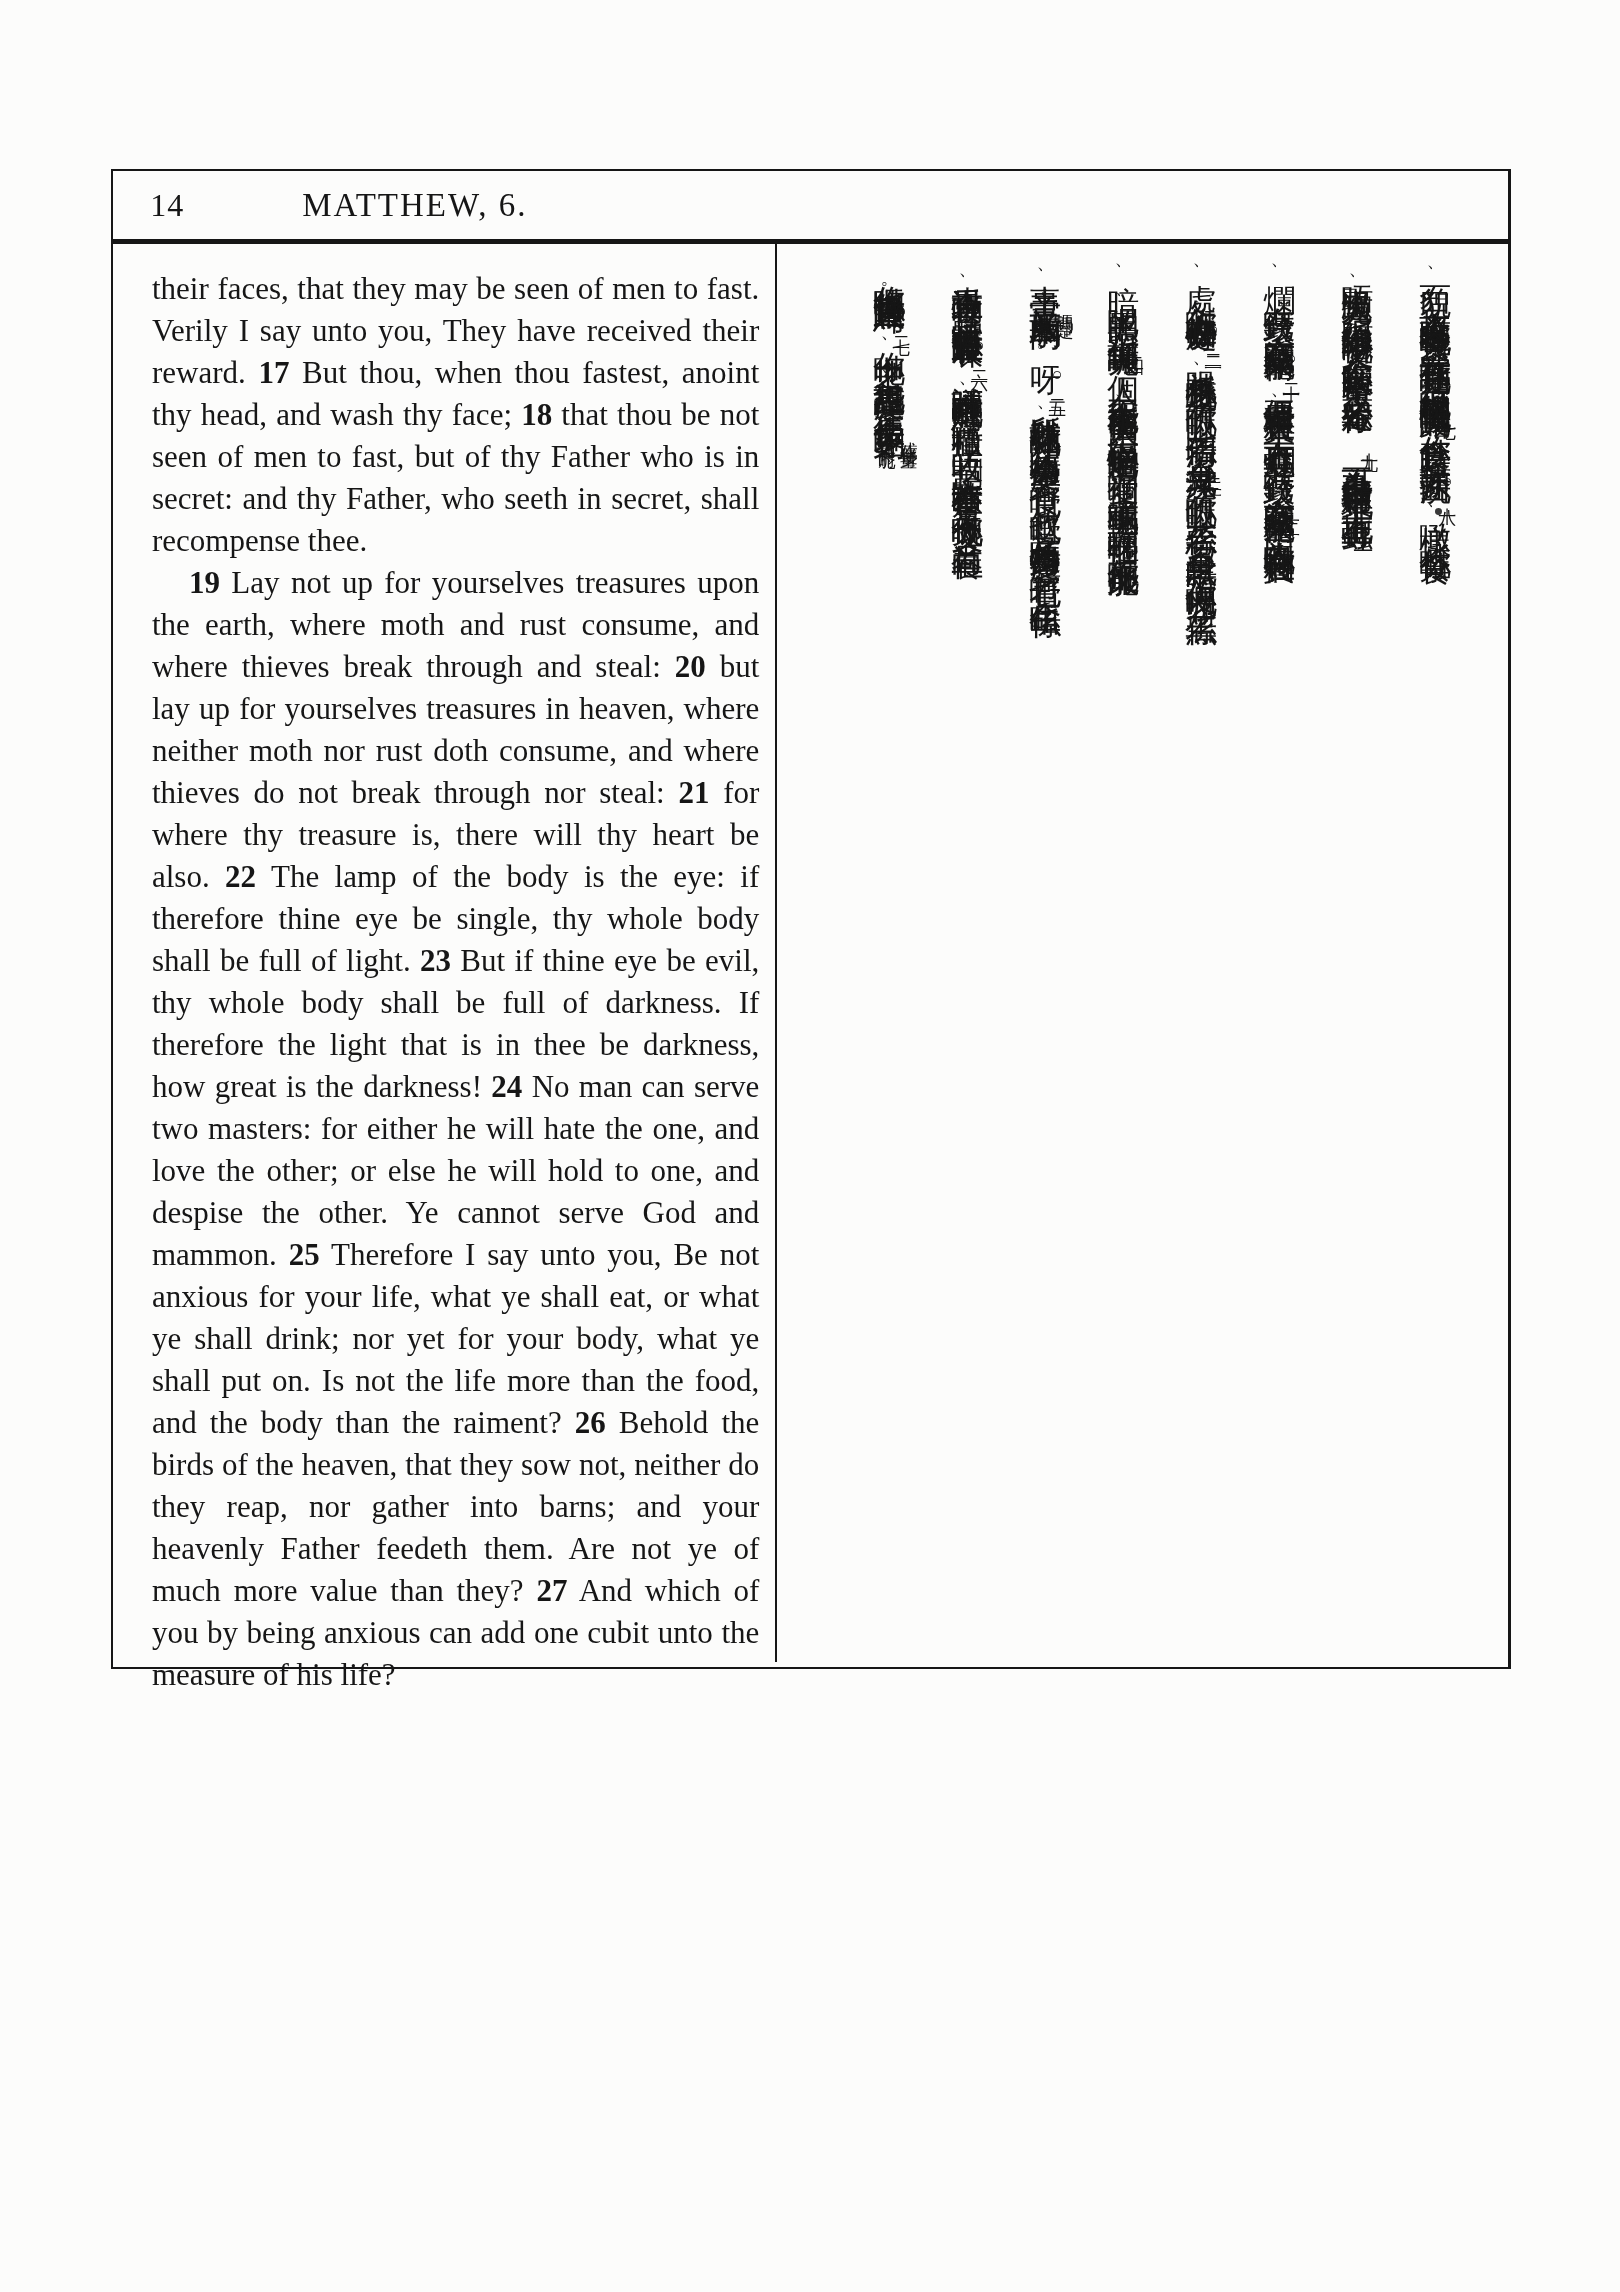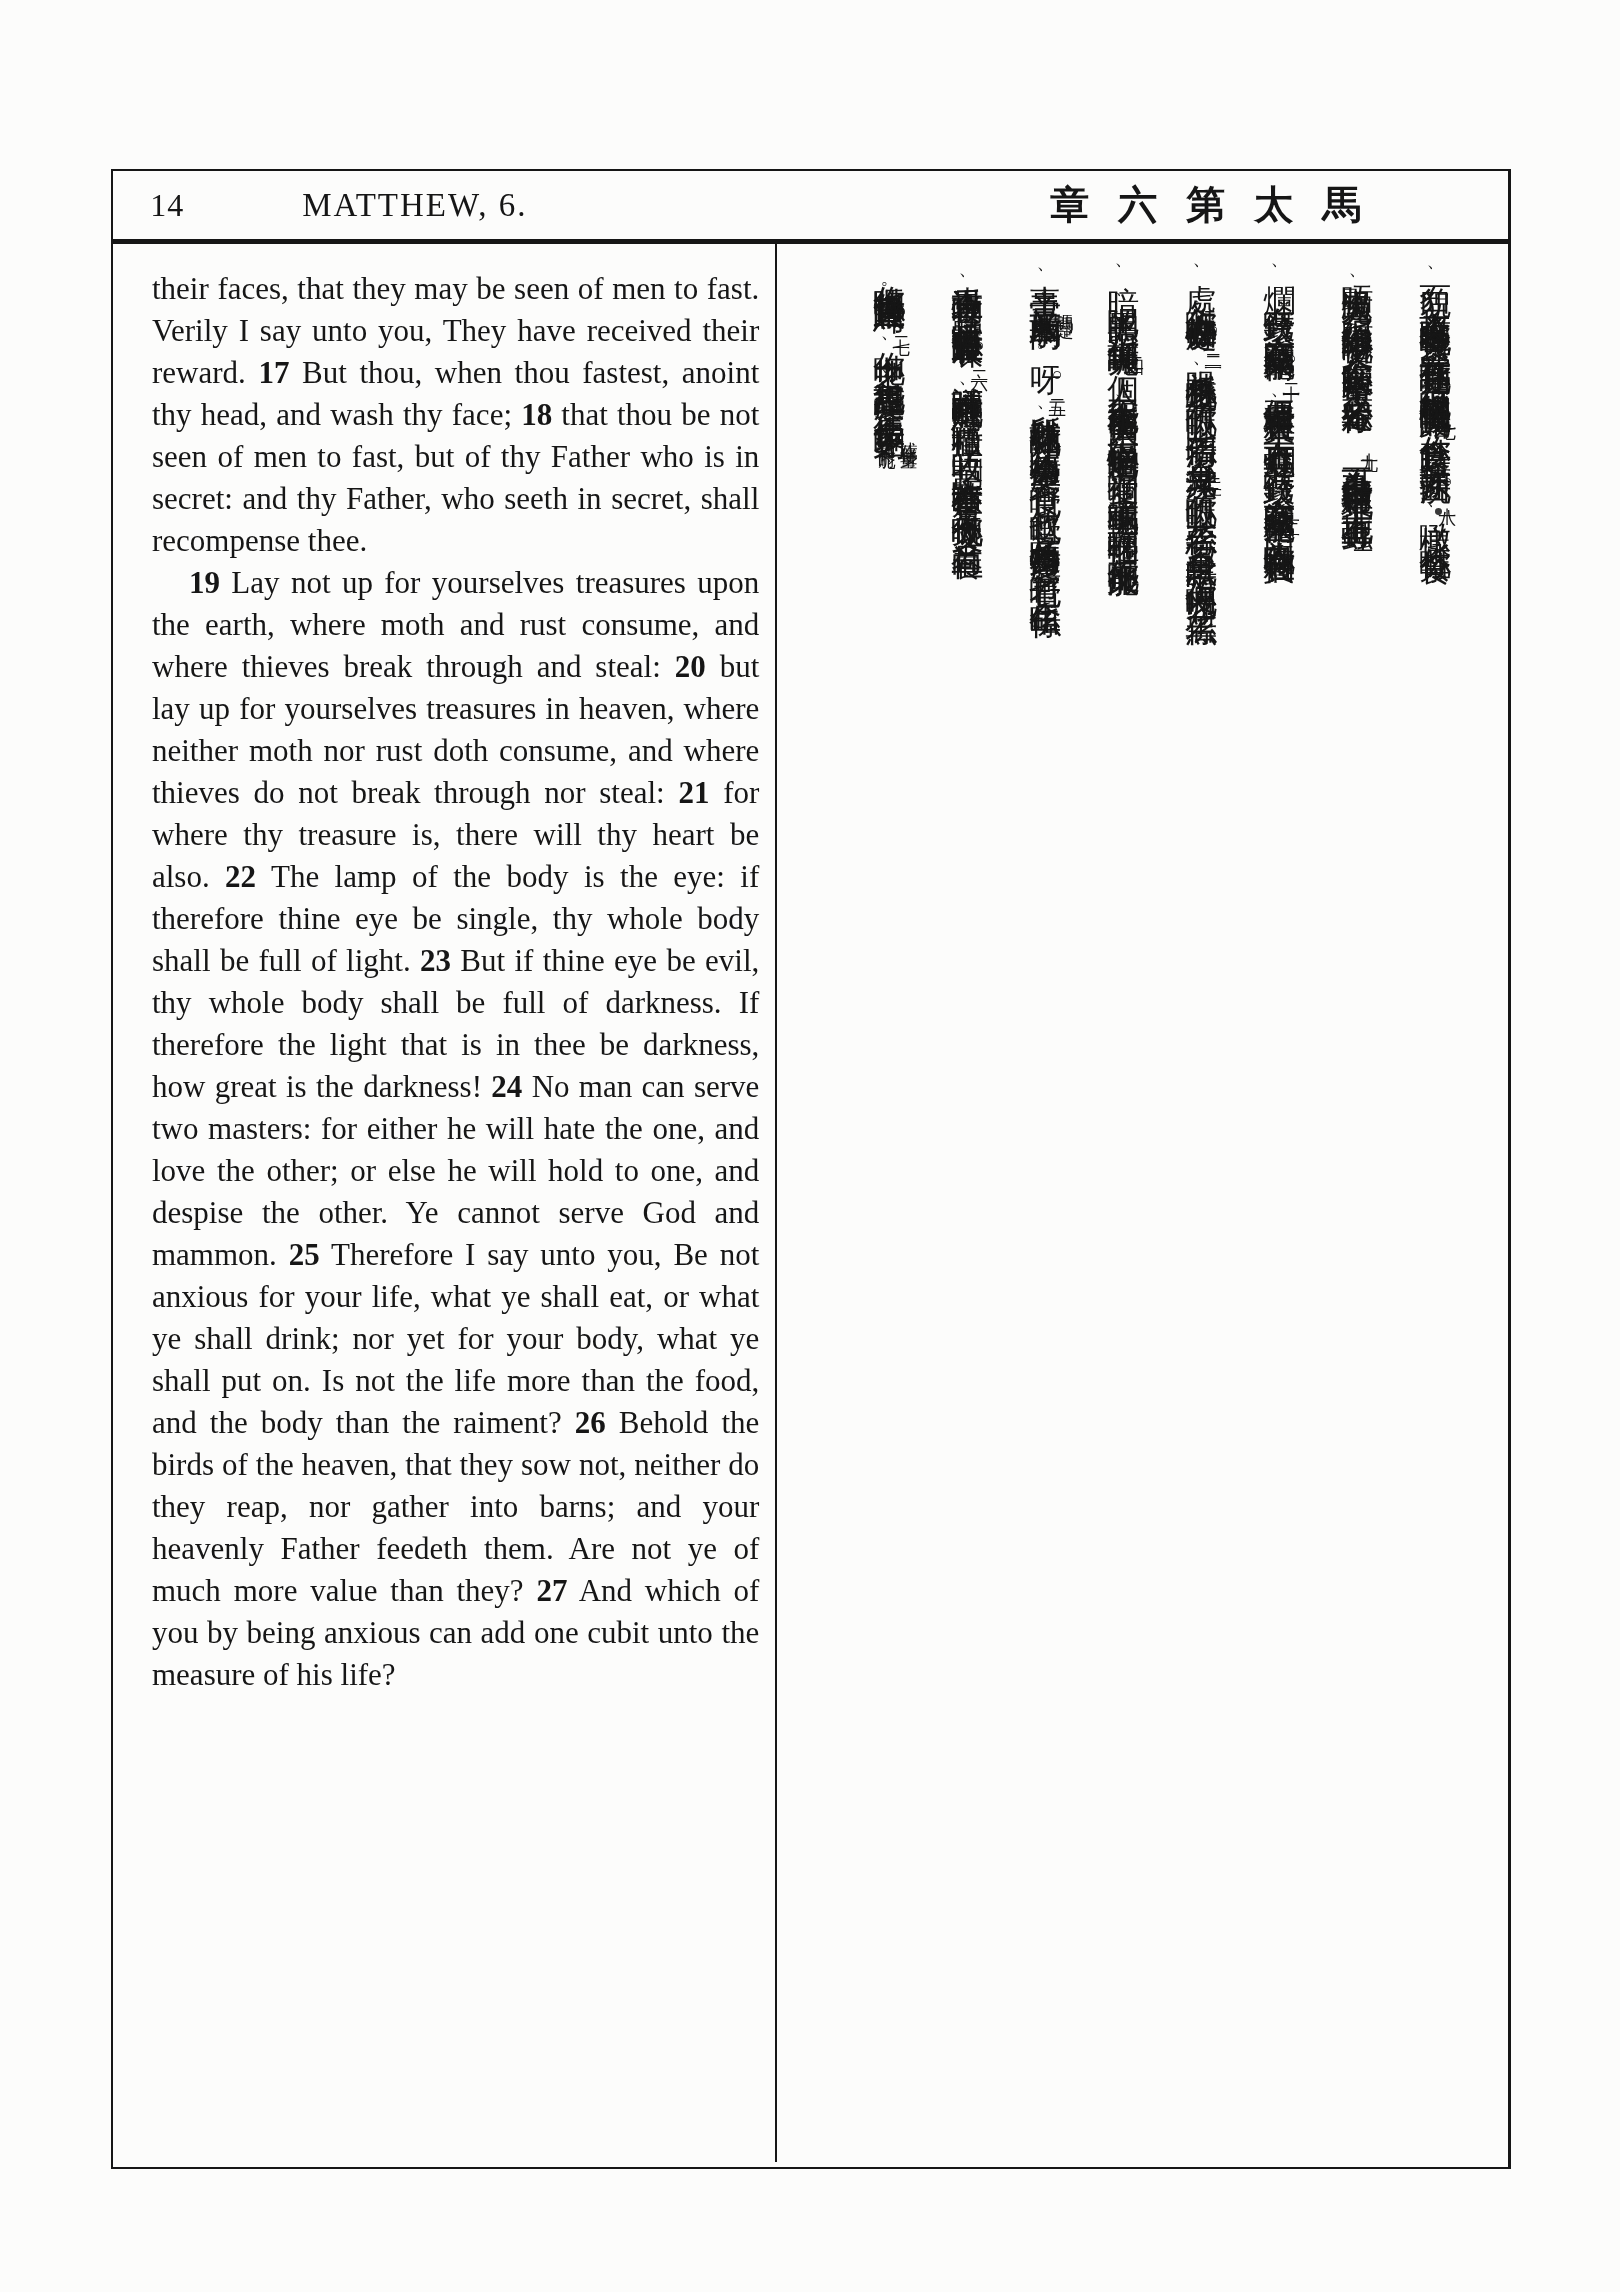--- a/index.html
+++ b/index.html
@@ -11,21 +11,21 @@
   body{
     width:1620px;height:2293px;
     background:var(--page);
     font-family:"Liberation Serif","DejaVu Serif",serif;
     color:var(--ink);
     overflow:hidden;
     position:relative;
   }
   .frame{
     position:absolute;left:111px;top:169px;
-    width:1400px;height:2000px;
+    width:1400px;height:1500px;
     border:2.9px solid var(--ink);
     border-right-width:3.9px;
     background:var(--page);
   }
   
   .header{
     height:73px;
     display:flex;align-items:center;
     border-bottom:5.9px solid var(--ink);
     padding:0 9.8px;
@@ -102,21 +102,20 @@
     background:var(--ink);opacity:.85;
   }
 </style>
 </head>
 <body>
 
 <div class="frame">
   <div class="header">
     <span class="pg">14</span>
     <span class="ten">MATTHEW, 6.</span>
-    <span class="tzh">章六第太馬</span>
   </div>
   <div class="content">
     <div class="col-en" id="english-col">
         <p><span>their faces, that they may be seen of men to fast.  Verily I say unto you, They have received their reward.  </span><span class="vnum">17</span><span> But thou, when thou fastest, anoint thy head, and wash thy face; </span><span class="vnum">18</span><span> that thou be not seen of men to fast, but of thy Father who is in secret: and thy Father, who seeth in secret, shall recompense thee.</span></p>
         <p class="indent"><span class="vnum">19</span><span> Lay not up for yourselves treasures upon the earth, where moth and rust consume, and where thieves break through and steal: </span><span class="vnum">20</span><span> but lay up for yourselves treasures in heaven, where neither moth nor rust doth consume, and where thieves do not break through nor steal: </span><span class="vnum">21</span><span> for where thy treasure is, there will thy heart be also.  </span><span class="vnum">22</span><span> The lamp of the body is the eye: if therefore thine eye be single, thy whole body shall be full of light.  </span><span class="vnum">23</span><span> But if thine eye be evil, thy whole body shall be full of darkness.  If therefore the light that is in thee be darkness, how great is the darkness!  </span><span class="vnum">24</span><span> No man can serve two masters: for either he will hate the one, and love the other; or else he will hold to one, and despise the other.  Ye cannot serve God and mammon.  </span><span class="vnum">25</span><span> Therefore I say unto you, Be not anxious for your life, what ye shall eat, or what ye shall drink; nor yet for your body, what ye shall put on.  Is not the life more than the food, and the body than the raiment?  </span><span class="vnum">26</span><span> Behold the birds of the heaven, that they sow not, neither do they reap, nor gather into barns; and your heavenly Father feedeth them.  Are not ye of much more value than they?  </span><span class="vnum">27</span><span> And which of you by being anxious can add one cubit unto the measure of his life?</span></p>
       </div>
     <div class="divider"></div>
     <div class="cn-area" id="chinese-col">
         <div class="cn-col"><span>面貌</span><span class="punct">、</span><span>故意令人睇出佢哋嘅禁食</span><span class="punct">、</span><span>我實在話你哋知</span><span class="punct">、</span><span>佢哋已經得倒佢哋嘅賞賜略</span><span class="punct">。</span><span class="verse">十七</span><span>你禁食之時</span><span class="punct">、</span><span>要搽頭洗面</span><span class="punct">。</span><span class="verse">○十八</span><span>噉樣</span><span class="punct">、</span><span>你嘅禁食</span><span class="punct">、</span></div>
         <div class="cn-col"><span>唔顯出過人見</span><span class="punct">、</span><span>但係顯出你隱密中嘅父</span><span class="punct">、</span><span>你父在隱密中監察</span><span class="punct">、</span><span>必定報答你</span><span class="punct">。</span><span>○</span><span class="verse">十九</span><span>不可為自己積埋財寶在地上</span><span class="punct">、</span><span>地上有蟲蛀</span></div>

